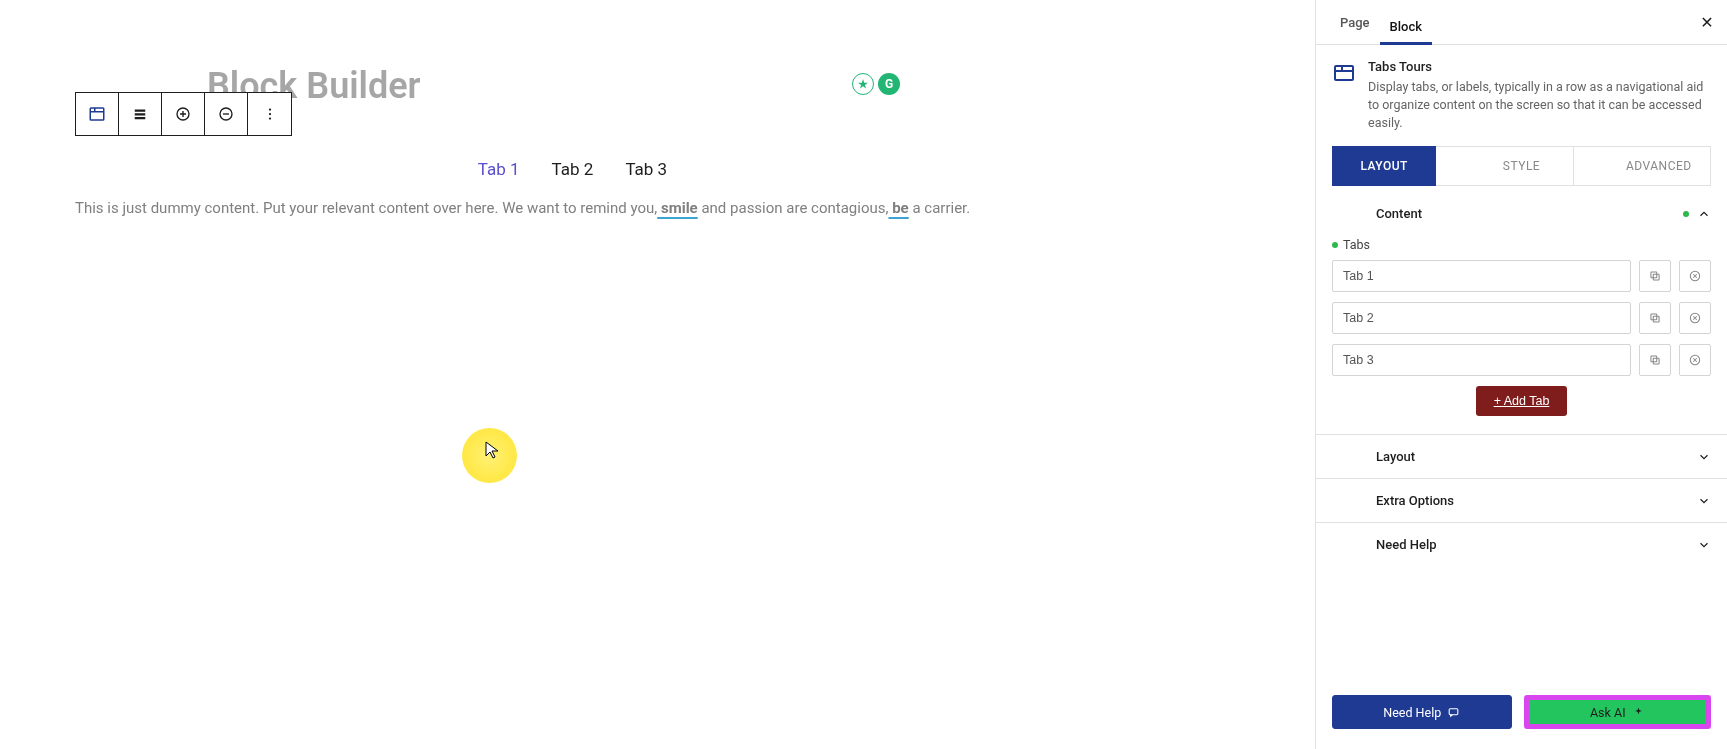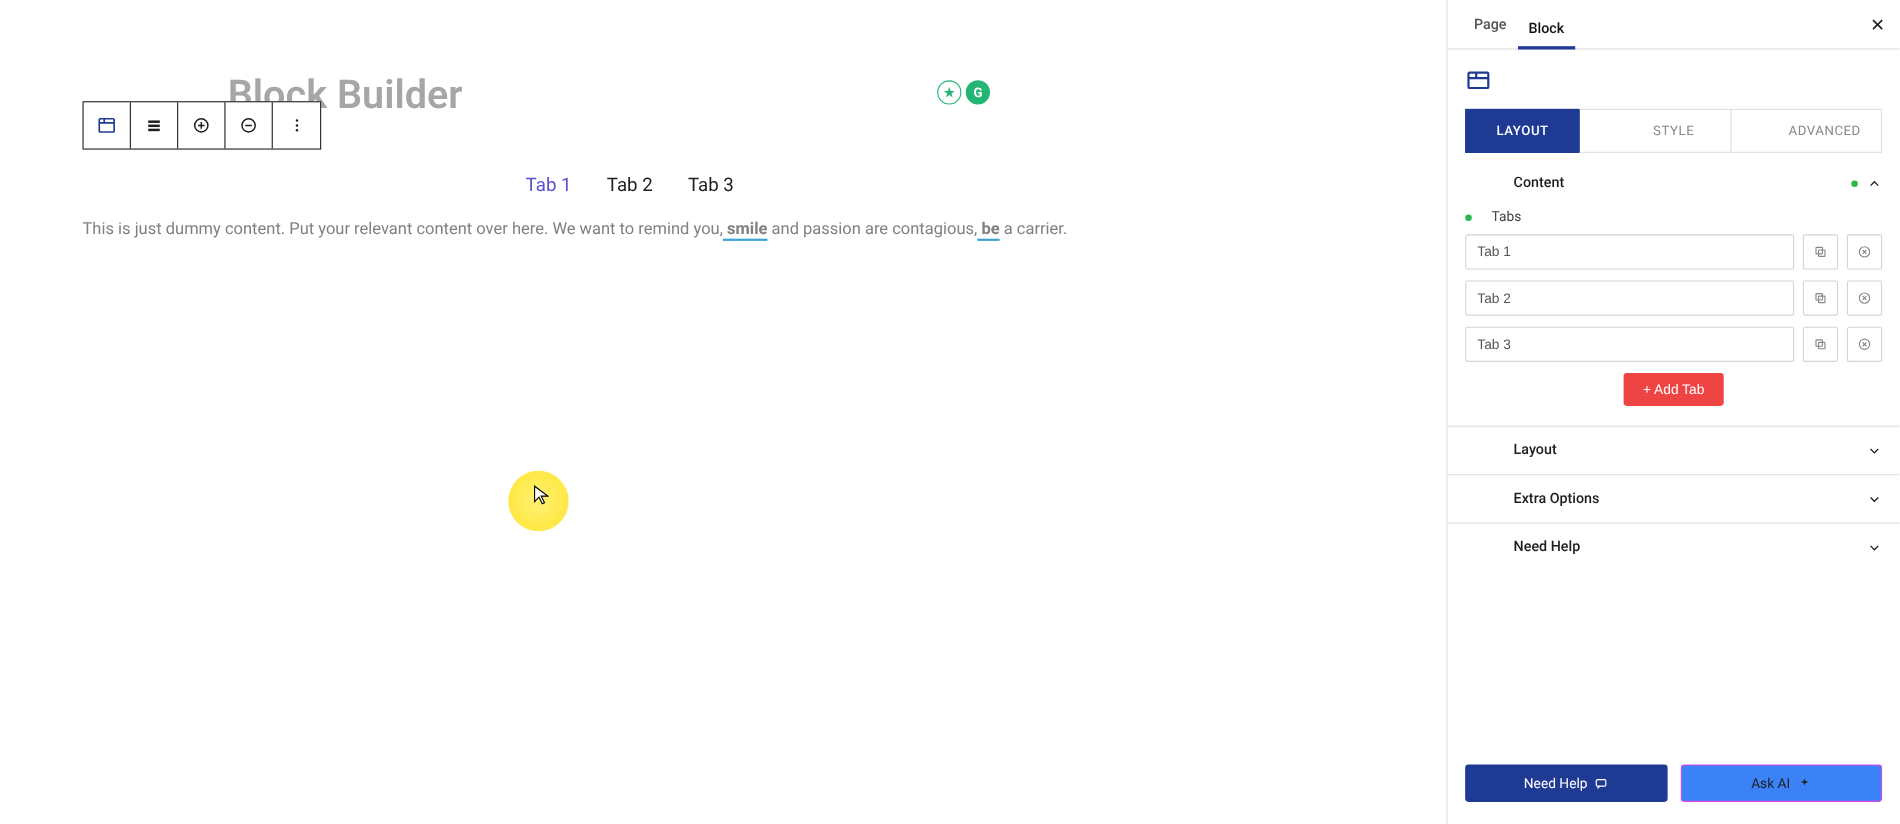--- a/index.html
+++ b/index.html
@@ -174,21 +174,21 @@
     cursor: pointer;
     margin-left: 44px;
   }
   .section-head .right { display:flex; align-items:center; gap:8px; }
   .green-dot { width:6px; height:6px; border-radius:50%; background:#2db84d; }
   .chev { width:14px; height:14px; color:#1e1e1e;}
 
   .field-label {
     font-size: 12.5px; color:#444;
     margin: 10px 0 8px 0;
-    display:flex; align-items:center; gap:20px;
+    display:flex; align-items:center; gap:7px;
   }
   .field-label .green-dot { margin-right:-2px;}
 
   .tab-row {
     display:flex; gap:8px; margin-bottom:10px;
   }
   .tab-input {
     flex:1;
     border:1px solid #d4d4d4;
     border-radius:2px;
@@ -202,24 +202,25 @@
     width:32px; height:32px;
     border:1px solid #d4d4d4;
     border-radius:2px;
     display:flex; align-items:center; justify-content:center;
     cursor:pointer;
     color:#888;
   }
   .row-btn svg{width:14px;height:14px;}
   .add-tab-btn {
     display:block; margin: 4px auto 0 auto;
-    background:#ef4444; color:#fff;
+    background:#7f1d1d; color:#fff;
     border:none; border-radius:3px;
     font-size:12.5px; padding:8px 18px;
     cursor:pointer;
+    text-decoration:underline;
   }
 
   .collapsible {
     border-top:1px solid #e0e0e0;
     padding: 0 16px;
   }
   .collapsible .section-head { padding: 14px 0; }
 
   .footer-btns {
     margin-top:auto;
@@ -228,21 +229,21 @@
   }
   .btn {
     flex:1;
     height:34px;
     border-radius:3px;
     font-size:12.5px;
     display:flex; align-items:center; justify-content:center; gap:6px;
     cursor:pointer;
   }
   .btn-primary { background:#1f3a93; color:#fff; border:1px solid #1f3a93;}
-  .btn-outline { background:#3b82f6; color:#1e1e1e; border:1px solid #d946ef;}
+  .btn-outline { background:#22c55e; color:#1e1e1e; border:5px solid #d946ef;}
   .btn svg{width:13px;height:13px;}
 </style>
 </head>
 <body>
 
 <div class="canvas">
   <div class="page-title">Block Builder</div>
 
   <div class="block-toolbar">
     <div class="tb-btn">
@@ -312,20 +313,24 @@
     <div class="close-btn">
       <span>✕</span>
     </div>
   </div>
 
   <div class="block-header">
     <svg class="block-header-icon" viewBox="0 0 24 24" fill="none" stroke="#1f3a93" stroke-width="2">
       <rect x="3" y="5" width="18" height="14" rx="1"></rect>
       <path d="M3 10h18M10 5v5"></path>
     </svg>
+    <div class="block-header-text">
+      <div class="block-header-title">Tabs Tours</div>
+      <div class="block-header-desc">Display tabs, or labels, typically in a row as a navigational aid to organize content on the screen so that it can be accessed easily.</div>
+    </div>
   </div>
 
   <div class="inner-tabs">
     <div class="inner-tab active">LAYOUT</div>
     <div class="inner-tab">STYLE</div>
     <div class="inner-tab">ADVANCED</div>
   </div>
 
   <div class="section">
     <div class="section-head">

